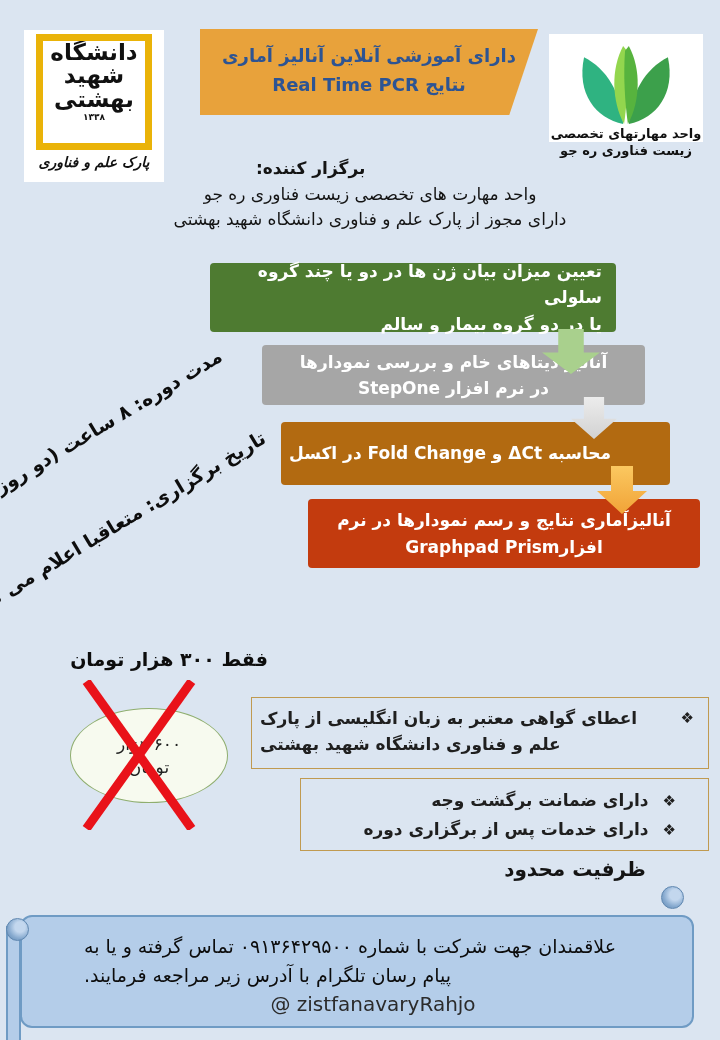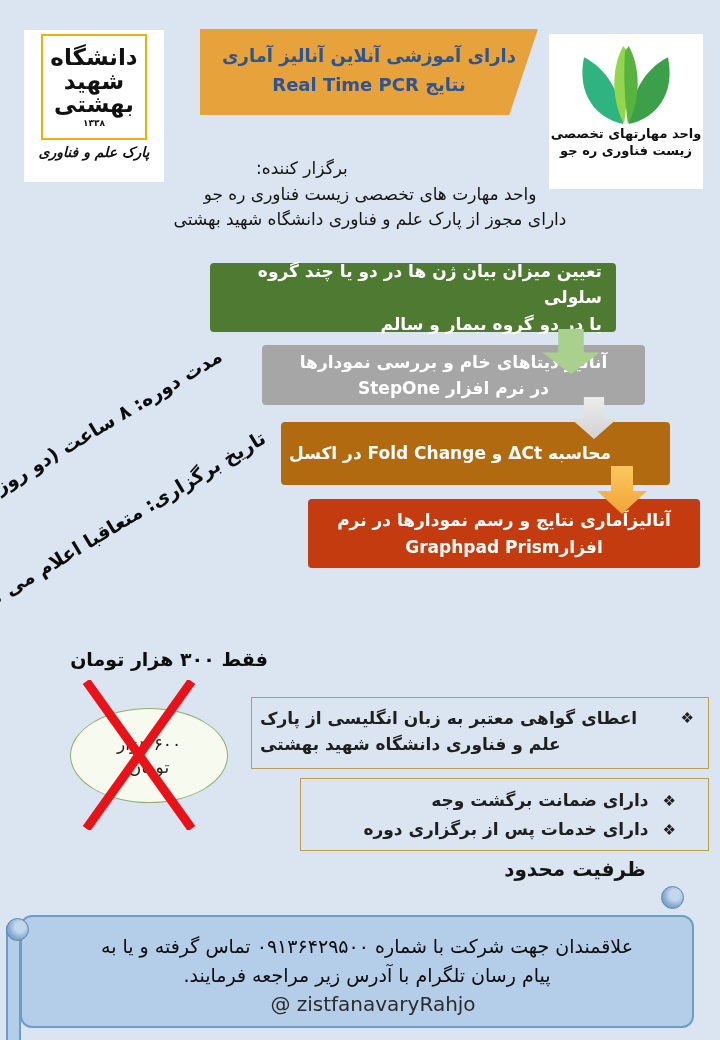--- a/index.html
+++ b/index.html
@@ -2,40 +2,40 @@
 <html lang="fa"><head>
 <meta charset="utf-8">
 <style>
   html,body{margin:0;padding:0;}
   body{width:720px;height:1040px;font-family:"DejaVu Sans",sans-serif;}
   .canvas{position:relative;width:720px;height:1040px;background:#dbe5f1;overflow:hidden;}
 
   
   .logo-box{position:absolute;background:#fff;}
   .uni-box{left:24px;top:30px;width:140px;height:152px;text-align:center;}
-  .seal{width:102px;height:102px;border:2px solid #eab308;margin:4px auto 0;overflow:hidden;
-        display:flex;flex-direction:column;justify-content:center;}
+  .seal{width:102px;height:102px;border:7px solid #eab308;margin:4px auto 0;overflow:hidden;
+        display:flex;flex-direction:column;justify-content:flex-start;}
   .seal-text{font-weight:bold;font-size:23px;line-height:1.02;color:#111;white-space:pre-line;}
   .seal-year{font-size:9px;font-weight:bold;color:#111;margin-top:1px;}
   .seal-caption{margin-top:4px;font-size:14px;font-weight:bold;font-style:italic;color:#111;}
 
   .banner{left:200px;top:29px;width:338px;height:86px;position:absolute;background:#e8a23b;
           clip-path:polygon(0 0,100% 0,91.5% 100%,0 100%);
           color:#2d5493;font-weight:bold;font-size:18px;text-align:center;
           padding-top:13px;box-sizing:border-box;line-height:1.6;}
 
-  .rahjo-box{left:549px;top:34px;width:154px;height:155px;text-align:center;}
+  .rahjo-box{left:549px;top:34px;width:154px;height:108px;text-align:center;}
   .rahjo-box svg{display:block;margin:10px auto 0;}
   .rahjo-line{font-size:13px;font-weight:bold;color:#111;line-height:1.3;}
 
   
   .organizer{position:absolute;left:170px;top:156px;width:400px;font-size:17px;color:#141414;
              line-height:1.5;text-align:center;}
   .org-title{text-align:right;padding-left:86px;direction:rtl;text-align:left;}
-  .org-title{direction:rtl;text-align:left;padding-left:86px;}
+  .org-title{direction:rtl;text-align:left;padding-left:86px;font-weight:bold;}
 
   
   .step{position:absolute;border-radius:4px;color:#fff;font-weight:bold;font-size:17px;
         line-height:1.55;white-space:pre-line;box-sizing:border-box;
         display:flex;flex-direction:column;justify-content:center;}
   .step1{left:210px;top:263px;width:406px;height:69px;background:#4e7b31;text-align:right;padding:0 14px 0 8px;}
   .step2{left:262px;top:345px;width:383px;height:60px;background:#a6a6a6;text-align:center;padding:0 8px;}
   .step3{left:281px;top:422px;width:389px;height:63px;background:#b26a11;text-align:left;padding:16px 8px;}
   .step4{left:308px;top:499px;width:392px;height:69px;background:#c33b0e;text-align:center;padding:0 10px;}
   .flow-arrow{position:absolute;z-index:6;}
@@ -74,21 +74,21 @@
   
   .scroll-strip{position:absolute;left:6px;top:926px;width:15px;height:120px;background:#b4cde9;
                 border:2px solid #6f9bc4;box-sizing:border-box;}
   .scroll-curl{position:absolute;width:23px;height:23px;border-radius:50%;
                background:radial-gradient(circle at 62% 38%,#c3d7ee 0 28%,#87aacf 62%,#5f87b0 100%);
                border:1.5px solid #5f87b0;box-sizing:border-box;}
   .curl-right{left:661px;top:886px;}
   .curl-left{left:6px;top:918px;z-index:4;}
   .scroll-body{position:absolute;left:20px;top:915px;width:674px;height:113px;background:#b4cde9;
                border:2px solid #6f9bc4;border-radius:12px;box-sizing:border-box;z-index:2;}
-  .scroll-msg{padding:15px 42px 0 62px;font-size:19px;line-height:1.5;color:#0c0c0c;text-align:center;}
+  .scroll-msg{padding:15px 42px 0 62px;font-size:19px;line-height:1.5;color:#0c0c0c;text-align:left;}
   .scroll-handle{margin:3px 0 0 32px;font-size:20px;color:#2b2b2b;text-align:center;}
 </style>
 </head>
 <body>
 
 <div class="canvas">
 
   <div class="logo-box uni-box">
     <div class="seal">
       <div class="seal-text">دانشگاه

